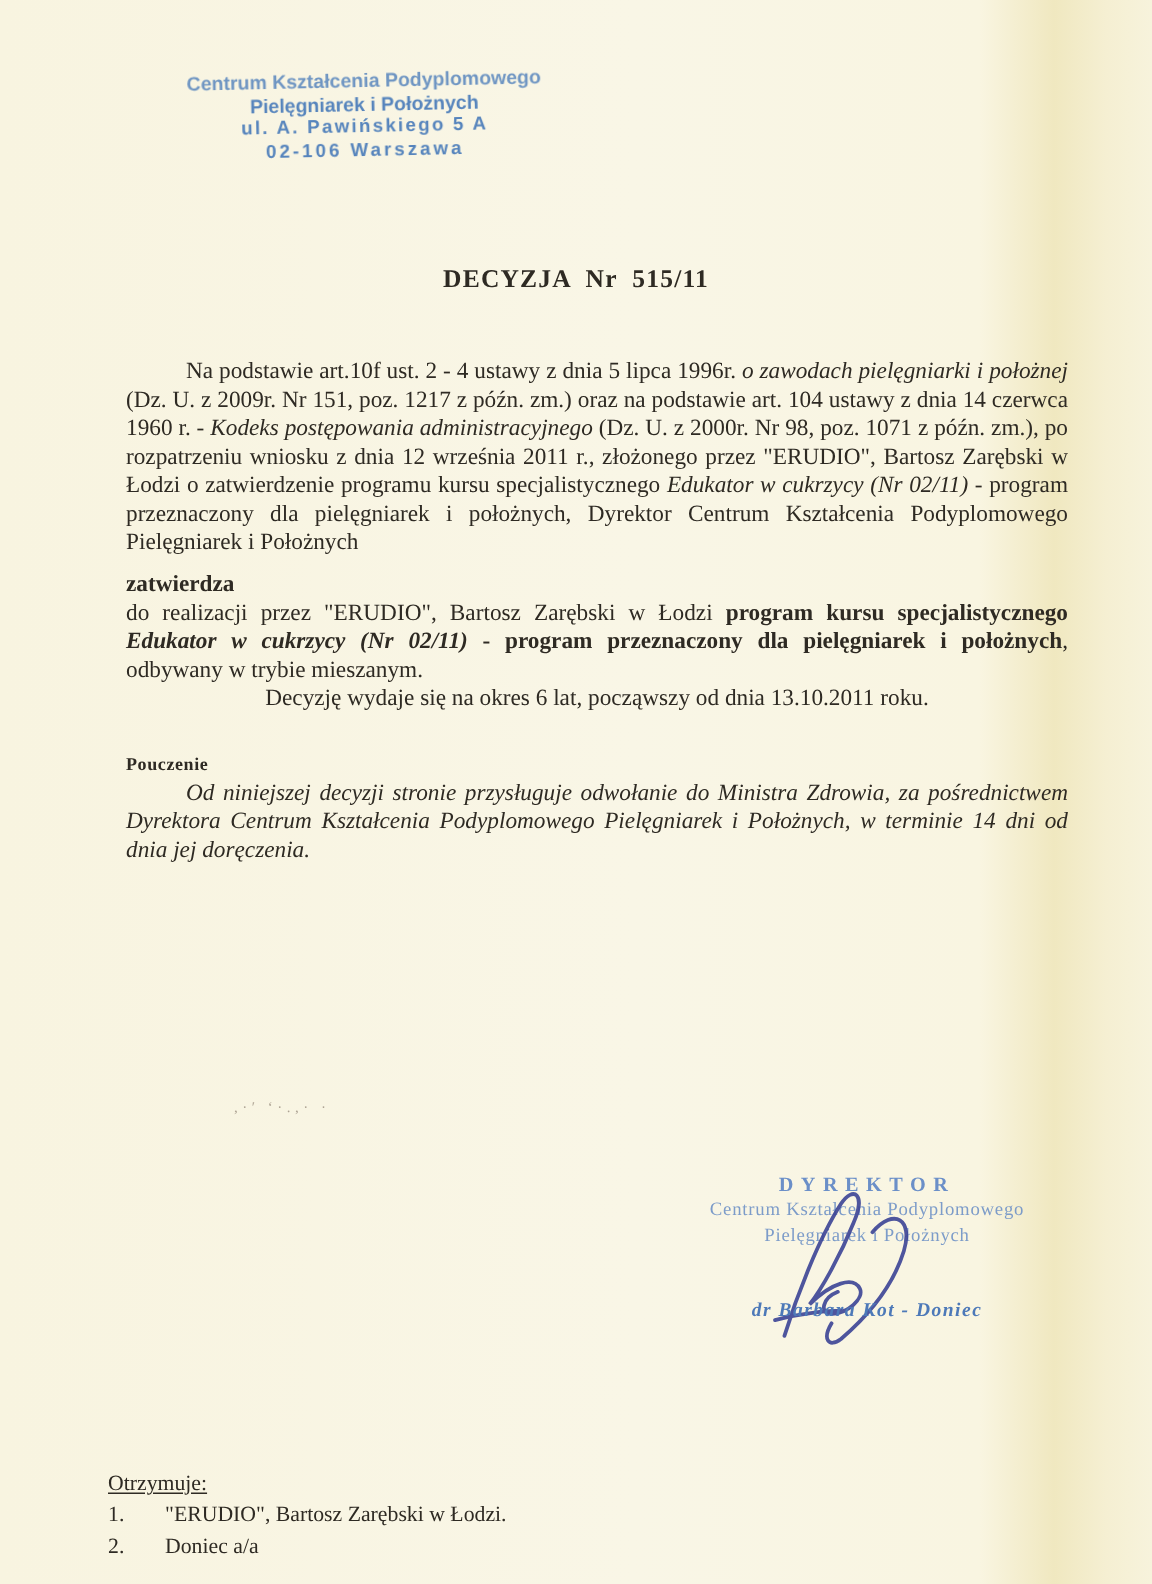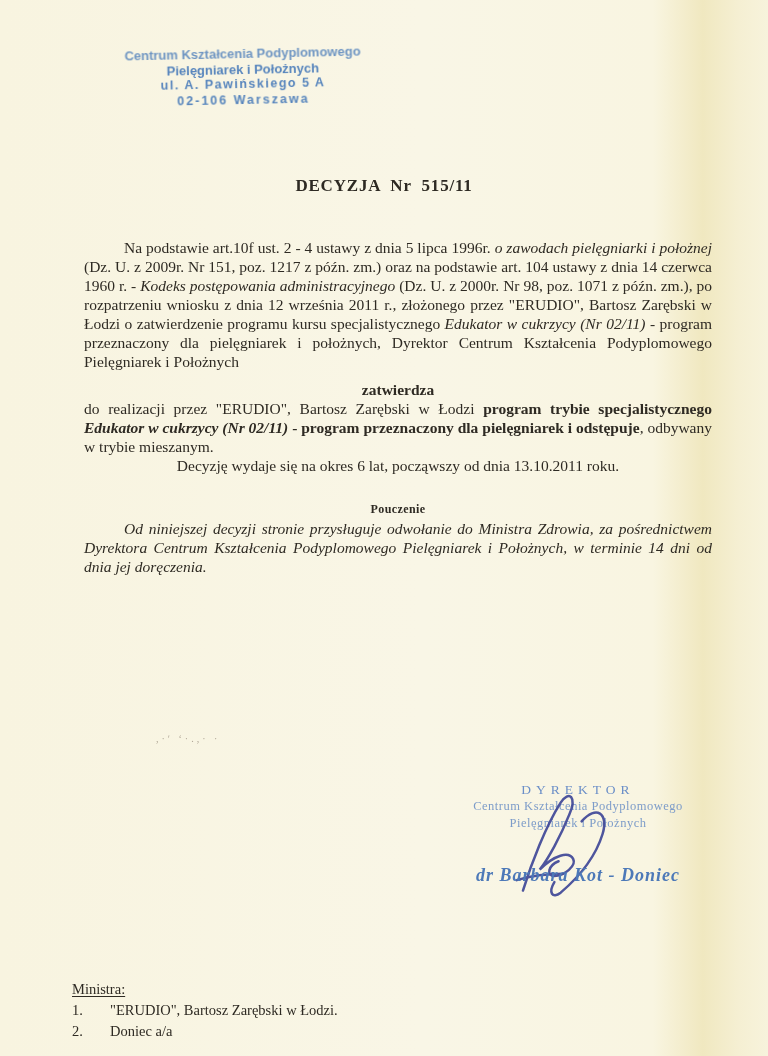--- a/index.html
+++ b/index.html
@@ -35,48 +35,48 @@
   }
   .content{
     position:absolute;top:210px;left:84px;width:628px;
     font-size:15.5px;line-height:19px;text-align:justify;margin-top:28px;
   }
   .content p{margin:0;}
   .indent{text-indent:40px;}
   .seg-i{font-style:italic;}
   .seg-b{font-weight:700;}
   .seg-bi{font-weight:700;font-style:italic;}
-  .h-center{text-align:center;font-weight:700;}
+  .h-center{text-align:left;font-weight:700;}
   .h-zat{margin-top:9px;}
   .p2{margin-top:8px;}
   .p3{margin-top:11px;text-align:center;}
   .p4{margin-top:23px;}
   .h-pou{margin-top:25px;font-size:12px;letter-spacing:.4px;}
   .p5{margin-top:13px;font-style:italic;}
   .pencil{
     position:absolute;top:733px;left:156px;
     color:#95897a;font-size:10px;letter-spacing:3px;
     opacity:.75;filter:blur(.3px);
   }
   
   .sig-block{
     position:absolute;top:782px;left:428px;width:300px;
     text-align:center;
   }
   .sig-role{
-    color:#6b8fc8;font-weight:400;font-size:13.5px;
+    color:#6b8fc8;font-weight:700;font-size:13.5px;
     letter-spacing:5px;filter:blur(.4px);
   }
   .sig-org{
     color:#7d9cc9;font-size:12.5px;line-height:16.5px;
     letter-spacing:.5px;filter:blur(.45px);
   }
   .sig-name{
     color:#4d79b8;font-weight:700;font-style:italic;
-    font-size:18px;margin-top:34px;letter-spacing:1px;
+    font-size:13px;margin-top:34px;letter-spacing:1px;
     filter:blur(.25px);
   }
   .sig-scribble{
     position:absolute;left:70px;top:8px;width:140px;height:110px;
     pointer-events:none;
   }
   .footer{
     position:absolute;top:979px;left:72px;
     font-size:14.5px;line-height:21px;
   }
@@ -95,21 +95,21 @@
     <div class="stamp-line l3">ul. A. Pawińskiego 5 A</div>
     <div class="stamp-line l4">02-106 Warszawa</div>
   </div>
 
 
   <div class="title">DECYZJA Nr 515/11</div>
 
   <div class="content">
     <p class="indent"><span>Na podstawie art.10f ust. 2 - 4 ustawy z dnia 5 lipca 1996r. </span><span class="seg-i">o zawodach pielęgniarki i położnej</span><span> (Dz. U. z 2009r. Nr 151, poz. 1217 z późn. zm.) oraz na podstawie art. 104 ustawy z dnia 14 czerwca 1960 r. - </span><span class="seg-i">Kodeks postępowania administracyjnego</span><span> (Dz. U. z 2000r. Nr 98, poz. 1071 z późn. zm.), po rozpatrzeniu wniosku z dnia 12 września 2011 r., złożonego przez "ERUDIO", Bartosz Zarębski w Łodzi o zatwierdzenie programu kursu specjalistycznego </span><span class="seg-i">Edukator w cukrzycy (Nr 02/11)</span><span> - program przeznaczony dla pielęgniarek i położnych, Dyrektor Centrum Kształcenia Podyplomowego Pielęgniarek i Położnych</span></p>
     <div class="h-center h-zat">zatwierdza</div>
-    <p class="p2"><span>do realizacji przez "ERUDIO", Bartosz Zarębski w Łodzi </span><span class="seg-b">program trybie specjalistycznego </span><span class="seg-bi">Edukator w cukrzycy (Nr 02/11)</span><span class="seg-b"> - program przeznaczony dla pielęgniarek i odstępuje</span><span>, odbywany w trybie mieszanym.</span></p>
+    <p class="p2"><span>do realizacji przez "ERUDIO", Bartosz Zarębski w Łodzi </span><span class="seg-b">program kursu specjalistycznego </span><span class="seg-bi">Edukator w cukrzycy (Nr 02/11)</span><span class="seg-b"> - program przeznaczony dla pielęgniarek i położnych</span><span>, odbywany w trybie mieszanym.</span></p>
     <p class="p3"><span>Decyzję wydaje się na okres 6 lat, począwszy od dnia 13.10.2011 roku.</span></p>
     <div class="h-center h-pou">Pouczenie</div>
     <p class="p5 indent"><span>Od niniejszej decyzji stronie przysługuje odwołanie do Ministra Zdrowia, za pośrednictwem Dyrektora Centrum Kształcenia Podyplomowego Pielęgniarek i Położnych, w terminie 14 dni od dnia jej doręczenia.</span></p>
   </div>
 
   <div class="pencil">,·ʹ   ʻ·.,· ·</div>
 
   <div class="sig-block">
     <div class="sig-role">DYREKTOR</div>
     <div class="sig-org">Centrum Kształcenia Podyplomowego</div>
@@ -118,21 +118,21 @@
       <g fill="none" stroke="#3c4496" stroke-width="2.4" stroke-linecap="round" opacity="0.9">
         <path d="M 22 96 C 30 70, 44 34, 58 12 C 66 0, 74 6, 66 24 C 58 44, 46 66, 38 76 C 52 62, 66 58, 70 66 C 73 72, 62 82, 52 82 C 44 82, 46 72, 56 68"></path>
         <path d="M 78 30 C 92 14, 104 22, 98 42 C 90 68, 72 86, 58 98 C 50 104, 46 98, 52 88"></path>
         <path d="M 16 86 C 30 82, 48 80, 60 80"></path>
       </g>
     </svg>
     <div class="sig-name">dr Barbara Kot - Doniec</div>
   </div>
 
   <div class="footer">
-    <div class="footer-label">Ministra:</div>
+    <div class="footer-label">Otrzymuje:</div>
     <div class="recv-row">
       <span class="recv-num">1.</span>
       <span>"ERUDIO", Bartosz Zarębski w Łodzi.</span>
     </div>
     <div class="recv-row">
       <span class="recv-num">2.</span>
       <span>Doniec a/a</span>
     </div>
   </div>
 

